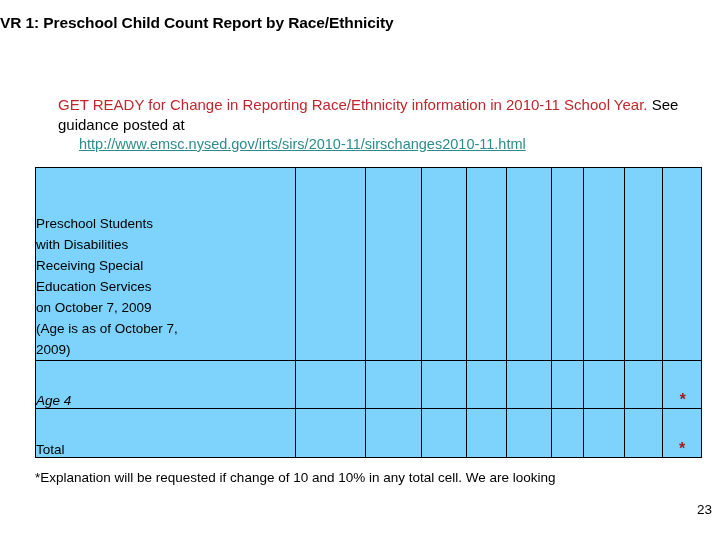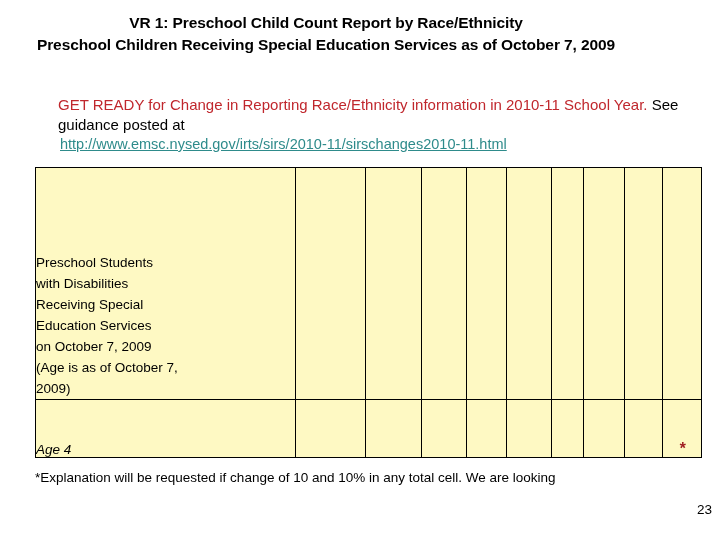--- a/index.html
+++ b/index.html
@@ -15,21 +15,20 @@
     overflow: hidden;
     position: relative;
   }
 
   
   .title-block {
     position: absolute;
     left: 0;
     top: 12px;
     width: 652px;
-    text-align: center;
   }
   .title-line {
     font-size: 15.5px;
     font-weight: bold;
     line-height: 22px;
     letter-spacing: -0.1px;
     white-space: nowrap;
   }
 
   
@@ -42,21 +41,21 @@
     line-height: 20px;
   }
   .notice-red {
     color: #C0272D;
   }
   .notice-black {
     color: #000000;
   }
   .notice-link {
     display: block;
-    margin-left: 2px;
+    margin-left: 21px;
     color: #2E8B8B;
     text-decoration: underline;
     font-size: 14.5px;
     line-height: 19px;
     cursor: pointer;
   }
 
   
   .vr-table {
     position: absolute;
@@ -64,21 +63,21 @@
     top: 167px;
     width: 651px;
     height: 291px;
     border-collapse: collapse;
     table-layout: fixed;
   }
   .vr-table td, .vr-table th {
     border: 1.6px solid #000000;
     padding: 0;
     vertical-align: bottom;
-    background: #fef9c3;
+    background: #7dd3fc;
   }
 
   
   .hdr-row { height: 168px; }
 
   .rowlabel-head {
     vertical-align: top;
     padding: 8px 6px 4px 8px;
     text-align: left;
   }
@@ -151,21 +150,20 @@
     top: 502px;
     font-size: 13.5px;
     color: #000000;
   }
 </style>
 </head>
 <body>
 
 <div class="title-block">
   <div class="title-line">VR 1: Preschool Child Count Report by Race/Ethnicity</div>
-  <div class="title-line">Preschool Children Receiving Special Education Services as of October 7, 2009</div>
 </div>
 
 <div class="notice-block">
   <span class="notice-red">GET READY for Change in Reporting Race/Ethnicity information in 2010-11 School Year.</span><span class="notice-black"> See guidance posted at</span>
   <span class="notice-link">http://www.emsc.nysed.gov/irts/sirs/2010-11/sirschanges2010-11.html</span>
 </div>
 
 <table class="vr-table">
   <tbody>
       <tr class="hdr-row">
@@ -214,20 +212,32 @@
     <td class="data-cell"></td>
     <td class="data-cell"></td>
     <td class="data-cell"></td>
     <td class="data-cell"></td>
     <td class="data-cell"></td>
     <td class="data-cell"></td>
     <td class="data-cell"></td>
     <td class="check-cell">*</td>
   </tr>
 
+  <tr class="body-row r3">
+    <td class="rowlabel-cell">Total</td>
+    <td class="data-cell"></td>
+    <td class="data-cell"></td>
+    <td class="data-cell"></td>
+    <td class="data-cell"></td>
+    <td class="data-cell"></td>
+    <td class="data-cell"></td>
+    <td class="data-cell"></td>
+    <td class="data-cell"></td>
+    <td class="check-cell">*</td>
+  </tr>
 </tbody>
   </table>
 
 <div class="footnote">
   <div>*Explanation will be requested if change of 10 and 10% in any total cell. We are looking</div>
 </div>
 
 <div class="page-number">23</div>
 
 </body></html>

